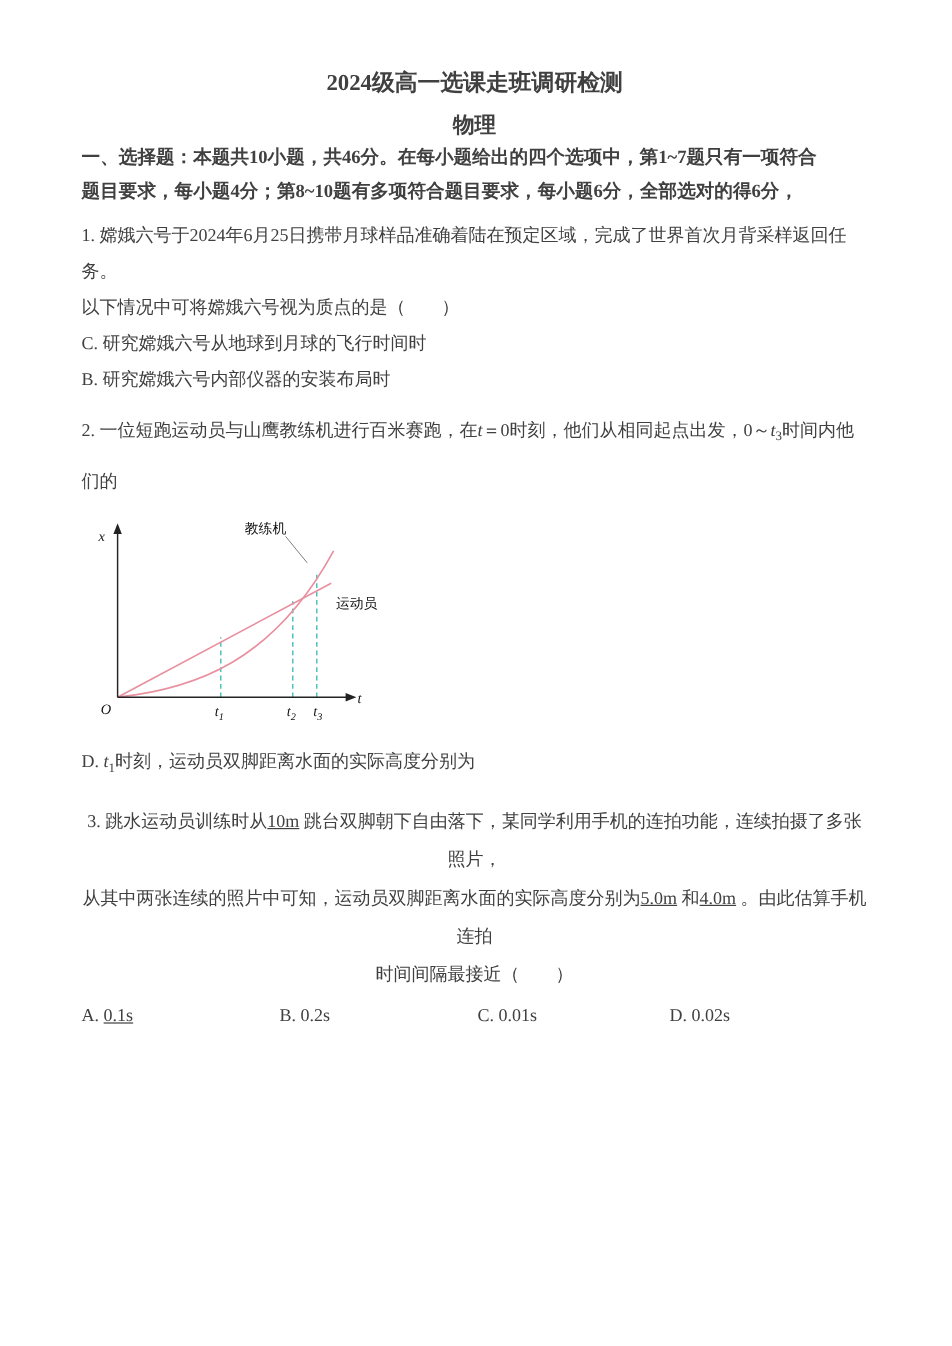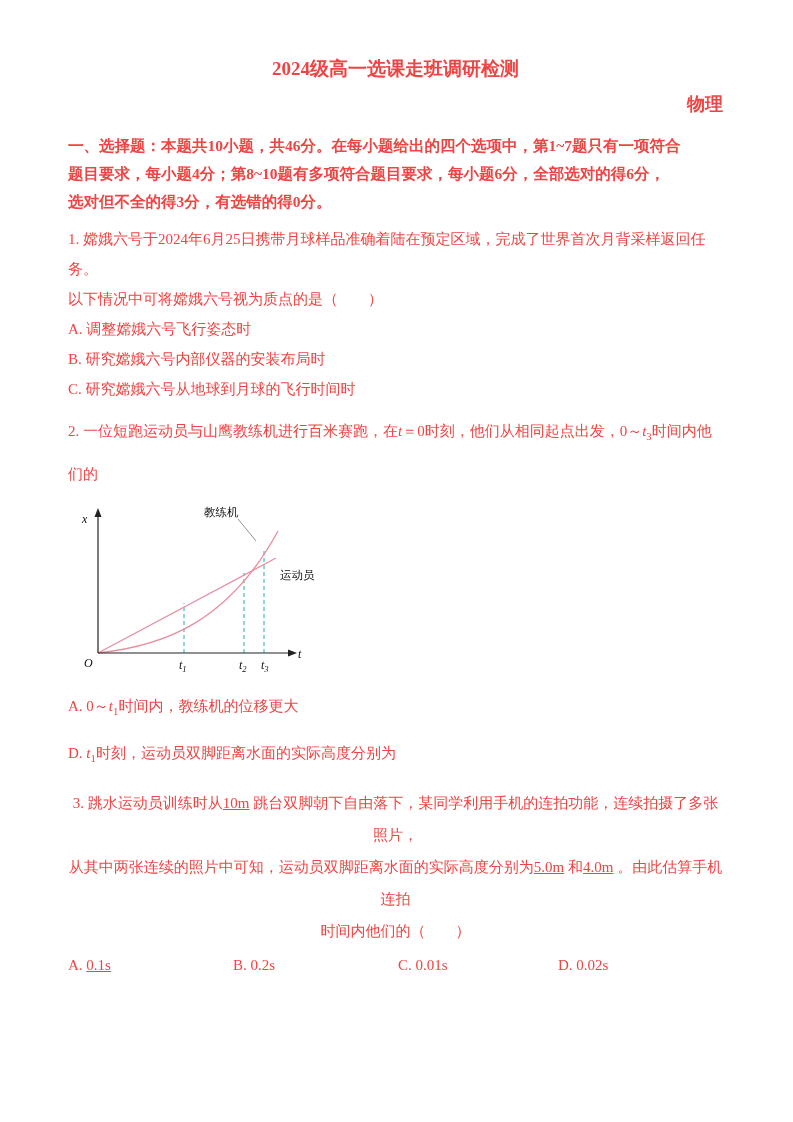--- a/index.html
+++ b/index.html
@@ -1,24 +1,24 @@
 <!DOCTYPE html>
 <html><head>
 <meta charset="utf-8">
 <style>
   html,body { margin:0; padding:0; background:#ffffff; }
   .page {
     width:793px; height:1122px; box-sizing:border-box;
     padding:56px 70px 0 68px;
     font-family:"Liberation Serif","DejaVu Serif",serif;
-    color:#ef4444; overflow:hidden;
+    color:#404040; overflow:hidden;
   }
   .title   { text-align:center; font-size:19px; font-weight:bold; }
-  .subject { text-align:right; font-size:18px; font-weight:bold; margin-top:10px; }
-  .intro   { margin-top:16px; font-weight:bold; font-size:15.5px; }
+  .subject { text-align:center; font-size:18px; font-weight:bold; margin-top:10px; }
+  .intro   { margin-top:2px; font-weight:bold; font-size:15.5px; }
   .intro > div { line-height:28px; }
   .q  { margin-top:8px; font-size:15px; }
   .stem      { line-height:30px; }
   .stem-wide { line-height:38px; }
   .opt       { line-height:30px; }
   .opt-wide  { line-height:42px; }
   .q3line    { line-height:32px;text-align:center; }
   .row-opts  { display:flex; line-height:32px; margin-top:2px; }
   .row-opts > span:nth-child(1){ width:165px; }
   .row-opts > span:nth-child(2){ width:165px; }
@@ -37,29 +37,27 @@
 <body>
 
 <div class="page">
 
   <div class="title">2024级高一选课走班调研检测</div>
   <div class="subject">物理</div>
 
   <div class="intro">
     <div>一、选择题：本题共10小题，共46分。在每小题给出的四个选项中，第1~7题只有一项符合</div>
     <div>题目要求，每小题4分；第8~10题有多项符合题目要求，每小题6分，全部选对的得6分，</div>
-    <div>选对但不全的得3分，有选错的得0分。</div>
   </div>
 
   <div class="q">
     <div class="stem">1. 嫦娥六号于2024年6月25日携带月球样品准确着陆在预定区域，完成了世界首次月背采样返回任务。</div>
     <div class="stem">以下情况中可将嫦娥六号视为质点的是（　　）</div>
-    <div class="opt">A. 调整嫦娥六号飞行姿态时</div>
+    <div class="opt">C. 研究嫦娥六号从地球到月球的飞行时间时</div>
     <div class="opt">B. 研究嫦娥六号内部仪器的安装布局时</div>
-    <div class="opt">C. 研究嫦娥六号从地球到月球的飞行时间时</div>
   </div>
 
   <div class="q">
     <div class="stem stem-wide"><span>2. 一位短跑运动员与山鹰教练机进行百米赛跑，在</span><span class="i">t</span><span>＝0时刻，他们从相同起点出发，0～</span><span class="i">t</span><span class="sub">3</span><span>时间内他们的</span></div>
 
     <div class="figure">
       <svg class="graph" width="270" height="178" viewBox="0 0 270 178">
 
         <line x1="116" y1="152" x2="116" y2="102" stroke-width="1.1" stroke-dasharray="4 3" stroke="#35b8b2"></line>
         <line x1="176" y1="152" x2="176" y2="72" stroke-width="1.1" stroke-dasharray="4 3" stroke="#35b8b2"></line>
@@ -81,28 +79,27 @@
         <text class="it" x="16" y="166">O</text>
         <text class="lbl" x="136" y="15">教练机</text>
         <text class="lbl" x="212" y="78">运动员</text>
 
         <text class="it" x="111" y="168"><tspan>t</tspan><tspan class="subt" dy="3">1</tspan></text>
         <text class="it" x="171" y="168"><tspan>t</tspan><tspan class="subt" dy="3">2</tspan></text>
         <text class="it" x="193" y="168"><tspan>t</tspan><tspan class="subt" dy="3">3</tspan></text>
       </svg>
     </div>
 
-    <div class="opt opt-wide"><span>A. 0～</span><span class="i">t</span><span class="sub">1</span><span>时间内，教练机的位移更大</span></div>
     <div class="opt opt-wide"><span>D. </span><span class="i">t</span><span class="sub">1</span><span>时刻，运动员双脚距离水面的实际高度分别为</span></div>
   </div>
 
   <div class="q">
     <div class="q3line"><span>3. 跳水运动员训练时从</span><span class="u">10m</span><span> 跳台双脚朝下自由落下，某同学利用手机的连拍功能，连续拍摄了多张照片，</span></div>
     <div class="q3line"><span>从其中两张连续的照片中可知，运动员双脚距离水面的实际高度分别为</span><span class="u">5.0m</span><span> 和</span><span class="u">4.0m</span><span> 。由此估算手机连拍</span></div>
-    <div class="q3line">时间内他们的（　　）</div>
+    <div class="q3line">时间间隔最接近（　　）</div>
     <div class="row-opts">
       <span><span>A. </span><span class="u">0.1s</span></span>
       <span>B. 0.2s</span>
       <span>C. 0.01s</span>
       <span>D. 0.02s</span>
     </div>
   </div>
 
 </div>
 

